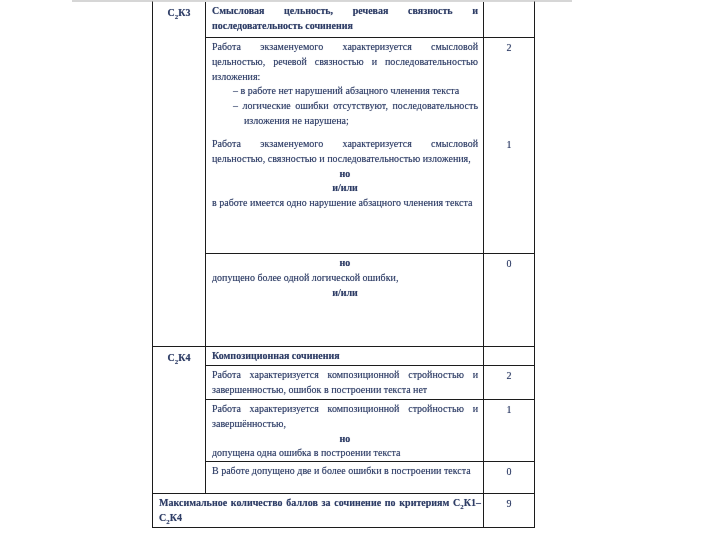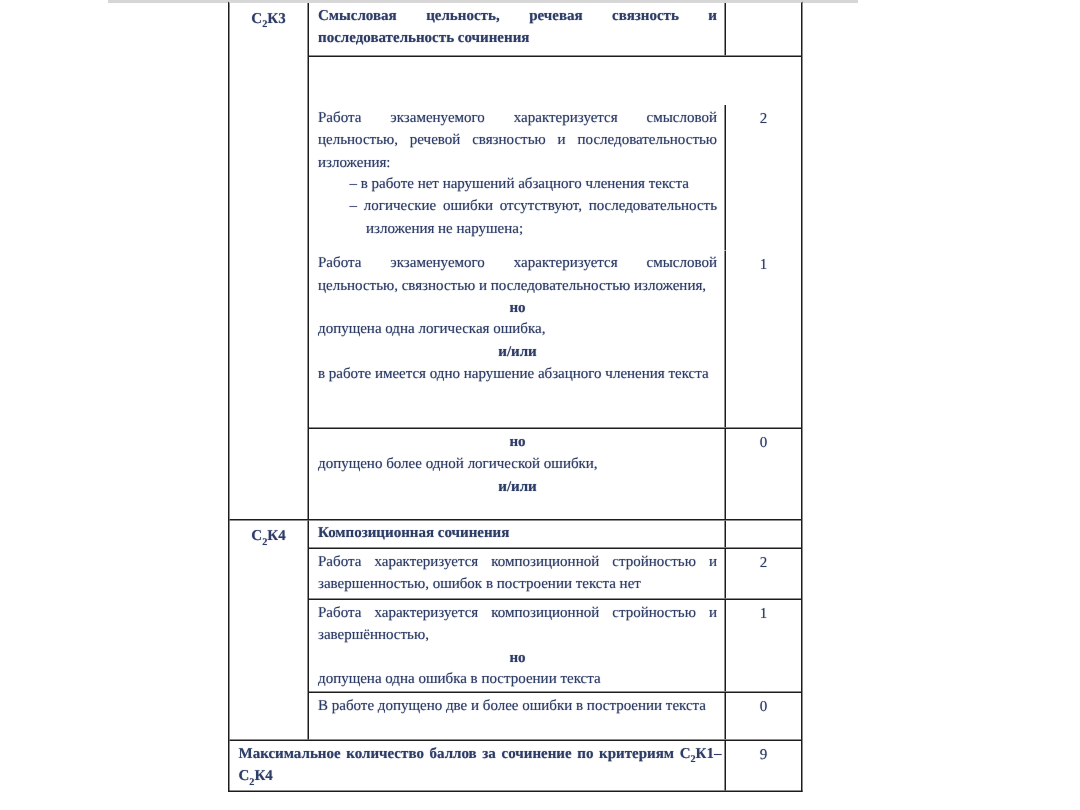--- a/index.html
+++ b/index.html
@@ -32,21 +32,21 @@
     width:50px;flex:0 0 50px;box-sizing:border-box;
     text-align:center;padding-top:3px;
   }
   .title-row .desc{font-weight:bold;}
   .p{text-align:justify;}
   .b{font-weight:bold;text-align:center;}
   .li{text-align:justify;padding-left:32px;text-indent:-11px;}
   sub{font-size:0.68em;line-height:0;}
   
   .hA{height:36px;}  
-  .hB{height:97px;margin-top:32px;}  
+  .hB{height:97px;}  
   .hC{height:119px;} 
   .hD{flex:1;}       
   .s1{height:345px;}
   .hE{height:19px;}  
   .hF{height:34px;justify-content:flex-end;}
   .hG{height:62px;}
   .hH{flex:1;}
   .s2{height:147px;}
   .footer-row{display:flex;height:33px;box-sizing:border-box;}
   .footer-label{
@@ -73,21 +73,20 @@
             <div class="p">Работа экзаменуемого характеризуется смысловой цельностью, речевой связностью и последовательностью изложения:</div>
             <div class="li">– в работе нет нарушений абзацного членения текста</div>
             <div class="li">– логические ошибки отсутствуют, последовательность изложения не нарушена;</div>
           </div>
         <div class="score">2</div>
       </div>
       <div class="subrow rb hC">
         <div class="desc">
             <div class="p">Работа экзаменуемого характеризуется смысловой цельностью, связностью и последовательностью изложения,</div>
             <div class="b">но</div>
-            <div class="p">допущена одна логическая ошибка,</div>
             <div class="b">и/или</div>
             <div class="p">в работе имеется одно нарушение абзацного членения текста</div>
           </div>
         <div class="score">1</div>
       </div>
       <div class="subrow hD">
         <div class="desc">
             <div class="b">но</div>
             <div class="p">допущено более одной логической ошибки,</div>
             <div class="b">и/или</div>

